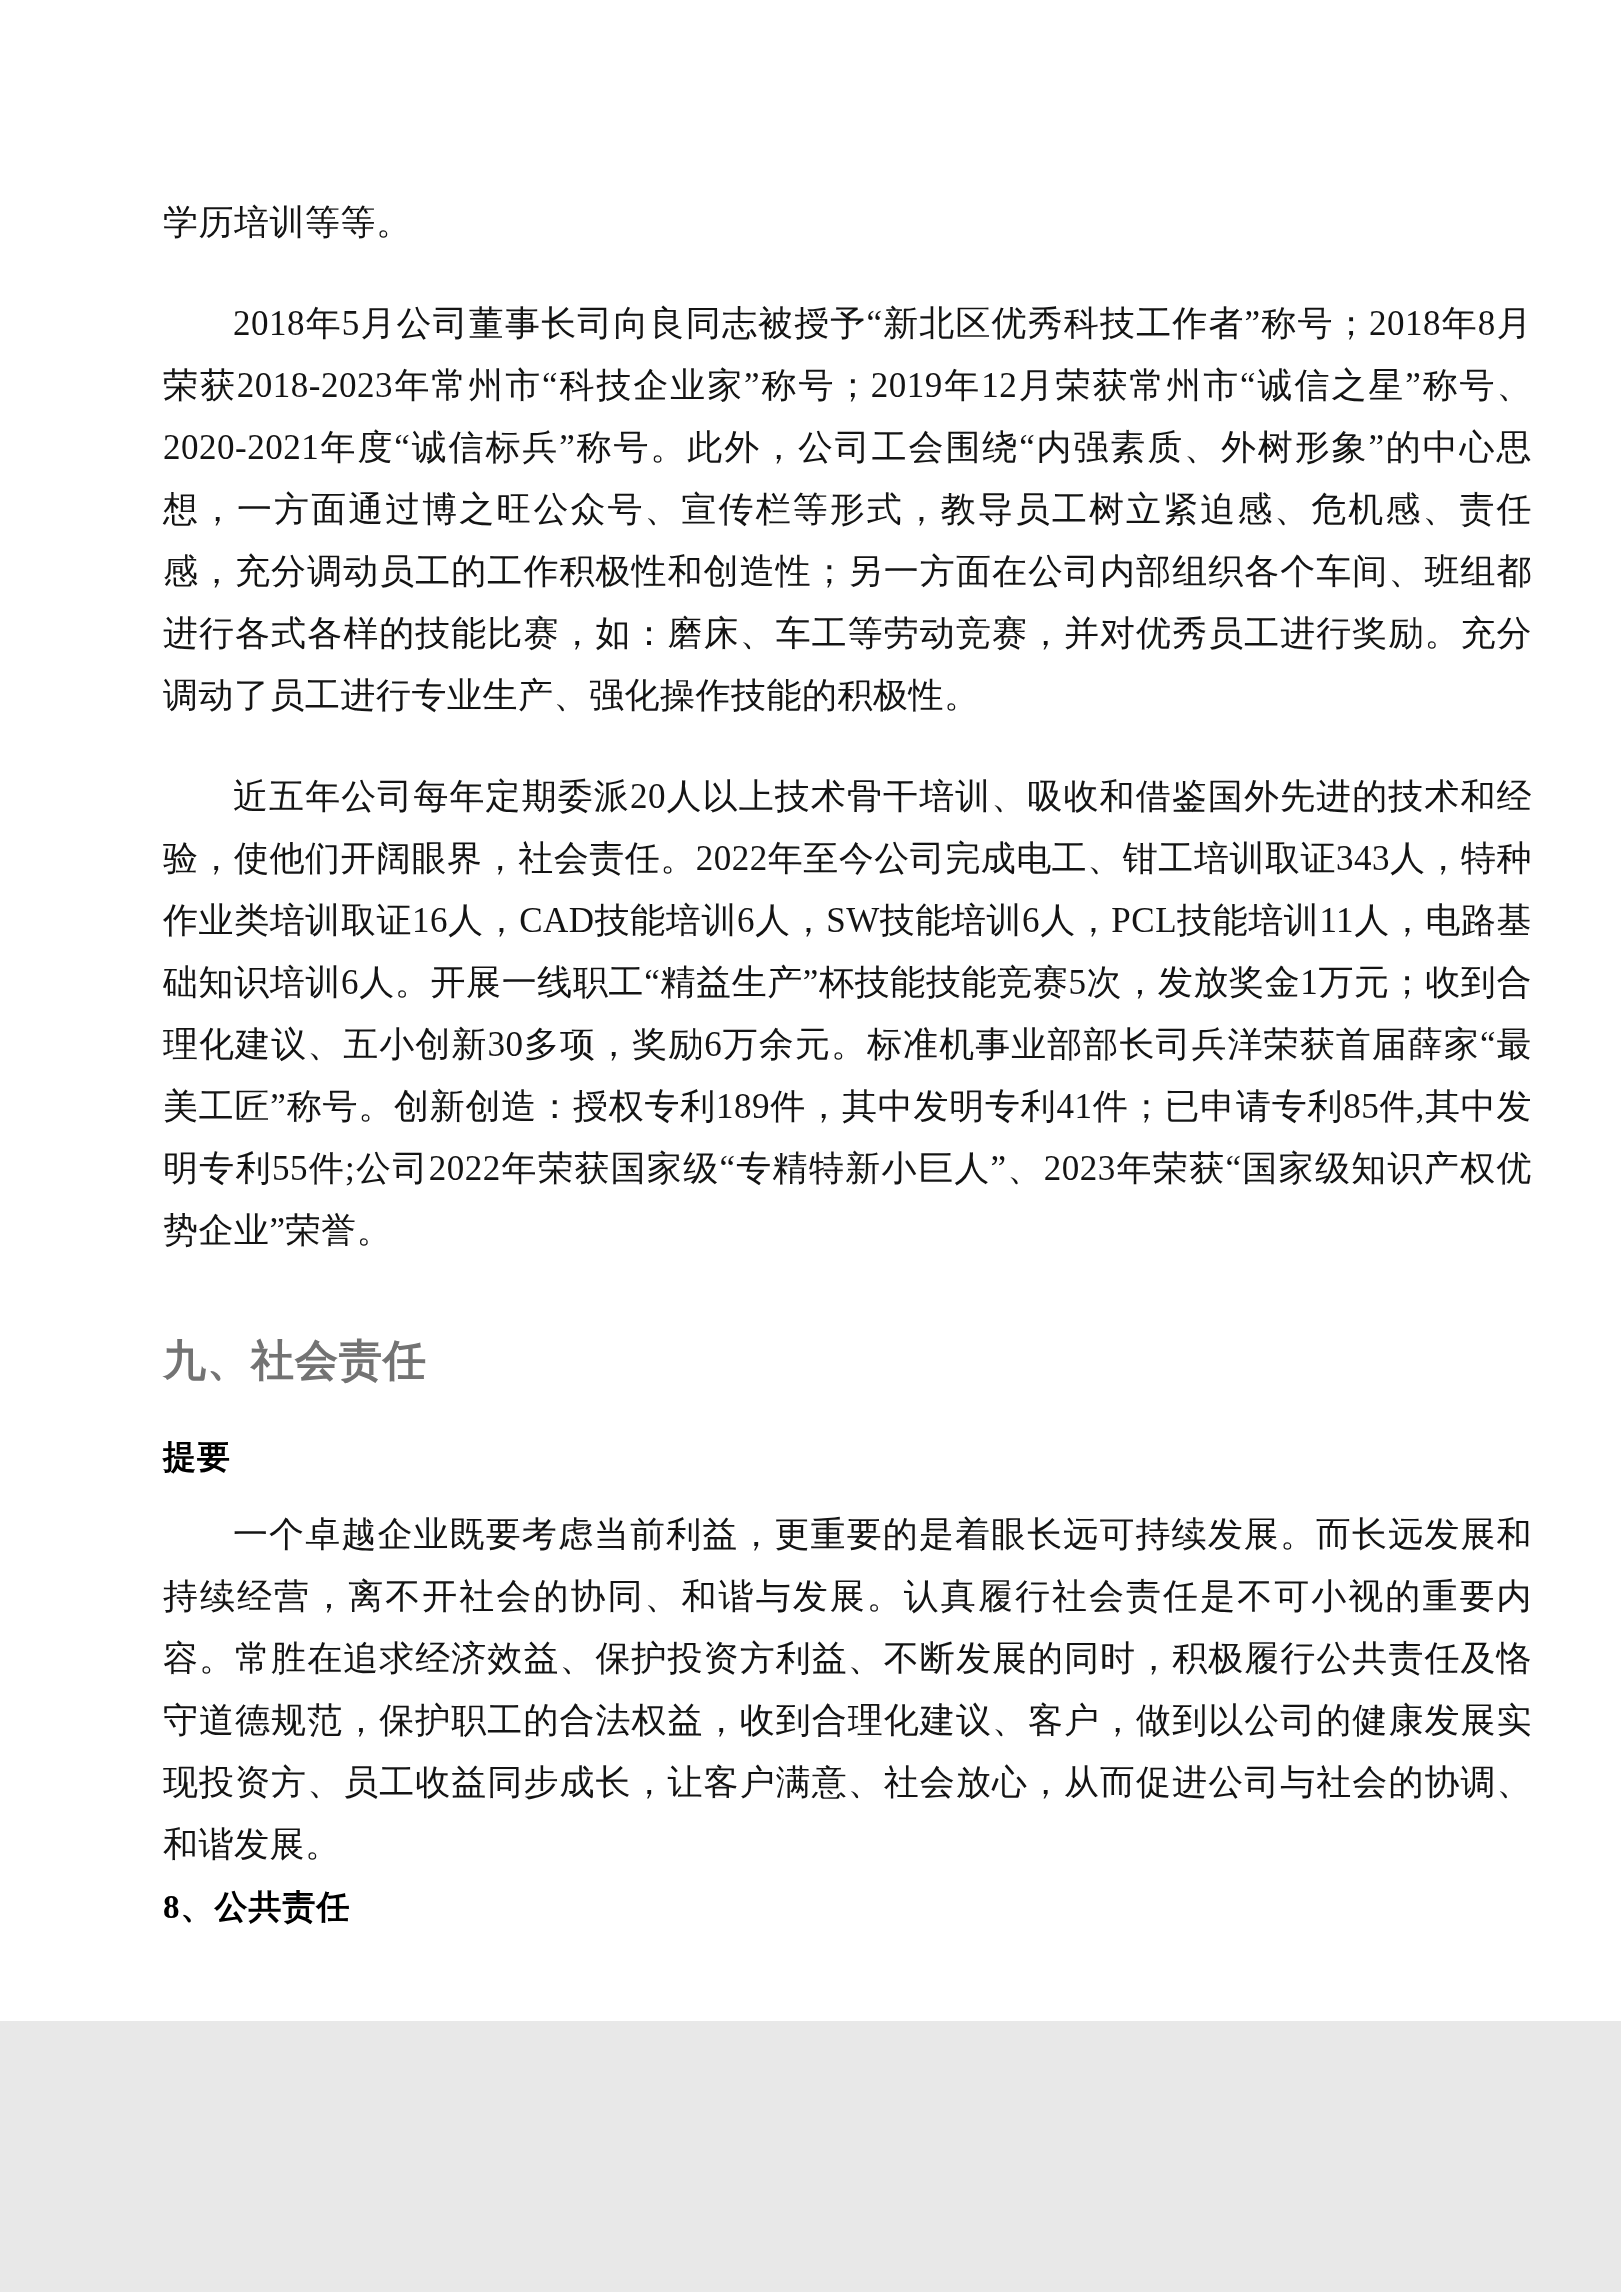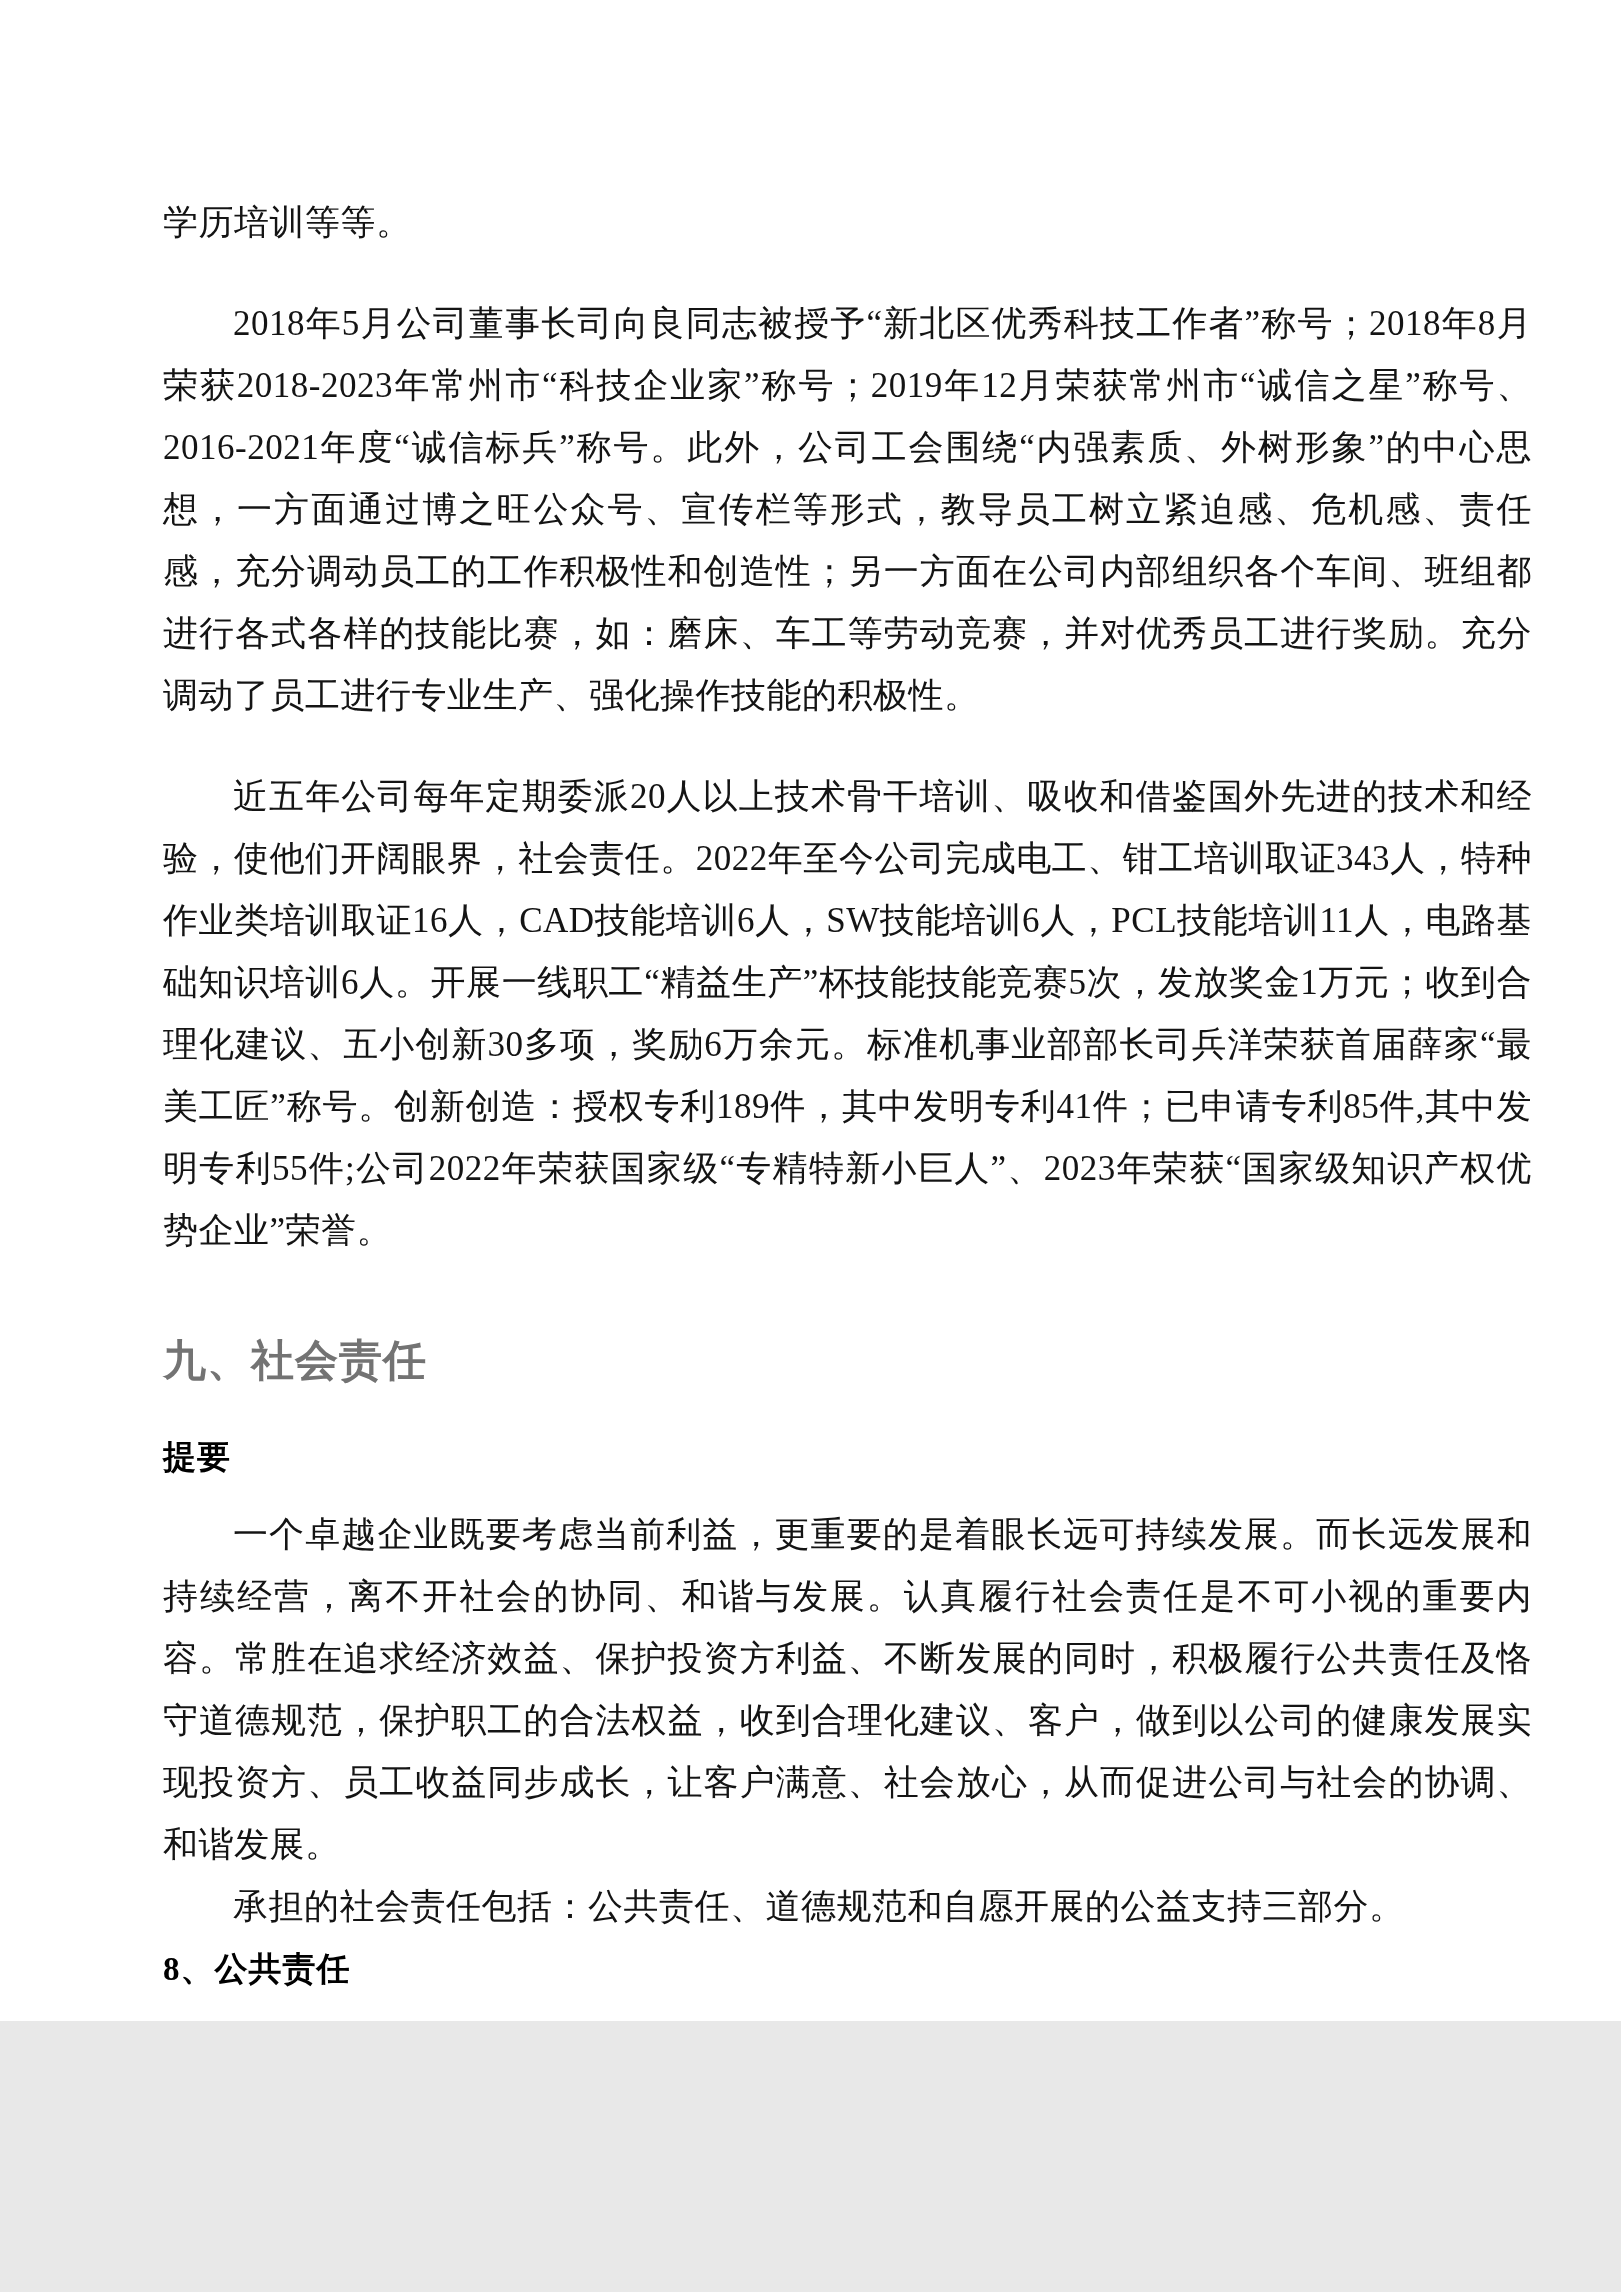--- a/index.html
+++ b/index.html
@@ -50,28 +50,27 @@
   .sub-heading.bottom { margin-top: 9.8px; }
   .intro-block { margin-top: 25.5px; }
 </style>
 </head>
 <body>
 
 <div class="page">
 
   <p class="body-para">学历培训等等。</p>
 
-  <p class="body-para indent para-gap">2018年5月公司董事长司向良同志被授予“新北区优秀科技工作者”称号；2018年8月荣获2018-2023年常州市“科技企业家”称号；2019年12月荣获常州市“诚信之星”称号、2016-2021年度“诚信标兵”称号。此外，公司工会围绕“内强素质、外树形象”的中心思想，一方面通过博之旺公众号、宣传栏等形式，教导员工树立紧迫感、危机感、责任感，充分调动员工的工作积极性和创造性；另一方面在公司内部组织各个车间、班组都进行各式各样的技能比赛，如：磨床、车工等劳动竞赛，并对优秀员工进行奖励。充分调动了员工进行专业生产、强化操作技能的积极性。</p>
+  <p class="body-para indent para-gap">2018年5月公司董事长司向良同志被授予“新北区优秀科技工作者”称号；2018年8月荣获2018-2023年常州市“科技企业家”称号；2019年12月荣获常州市“诚信之星”称号、2020-2021年度“诚信标兵”称号。此外，公司工会围绕“内强素质、外树形象”的中心思想，一方面通过博之旺公众号、宣传栏等形式，教导员工树立紧迫感、危机感、责任感，充分调动员工的工作积极性和创造性；另一方面在公司内部组织各个车间、班组都进行各式各样的技能比赛，如：磨床、车工等劳动竞赛，并对优秀员工进行奖励。充分调动了员工进行专业生产、强化操作技能的积极性。</p>
 
   <p class="body-para indent para-gap">近五年公司每年定期委派20人以上技术骨干培训、吸收和借鉴国外先进的技术和经验，使他们开阔眼界，社会责任。2022年至今公司完成电工、钳工培训取证343人，特种作业类培训取证16人，CAD技能培训6人，SW技能培训6人，PCL技能培训11人，电路基础知识培训6人。开展一线职工“精益生产”杯技能技能竞赛5次，发放奖金1万元；收到合理化建议、五小创新30多项，奖励6万余元。标准机事业部部长司兵洋荣获首届薛家“最美工匠”称号。创新创造：授权专利189件，其中发明专利41件；已申请专利85件,其中发明专利55件;公司2022年荣获国家级“专精特新小巨人”、2023年荣获“国家级知识产权优势企业”荣誉。</p>
 
   <h1 class="section-heading">九、社会责任</h1>
 
   <h2 class="sub-heading first">提要</h2>
 
   <p class="body-para indent intro-block">一个卓越企业既要考虑当前利益，更重要的是着眼长远可持续发展。而长远发展和持续经营，离不开社会的协同、和谐与发展。认真履行社会责任是不可小视的重要内容。常胜在追求经济效益、保护投资方利益、不断发展的同时，积极履行公共责任及恪守道德规范，保护职工的合法权益，收到合理化建议、客户，做到以公司的健康发展实现投资方、员工收益同步成长，让客户满意、社会放心，从而促进公司与社会的协调、和谐发展。</p>
 
-  <p class="body-para indent">承担的社会责任包括：公共责任、道德规范和自愿开展的公益支持三部分。</p>
 
   <h2 class="sub-heading bottom">8、公共责任</h2>
 
 </div>
 
 
 </body></html>

